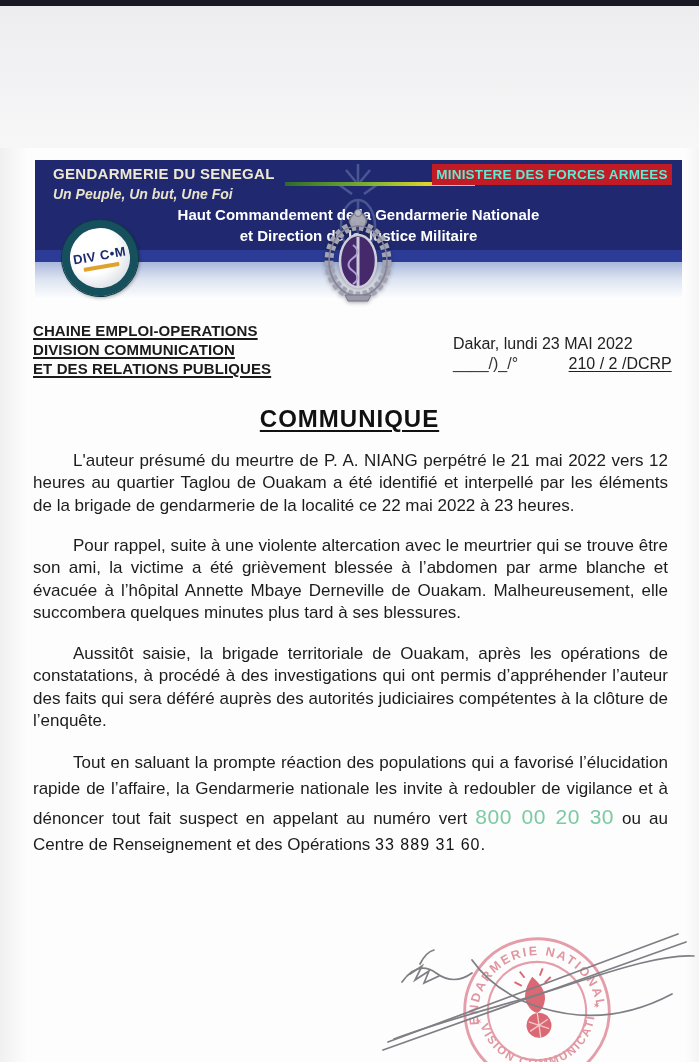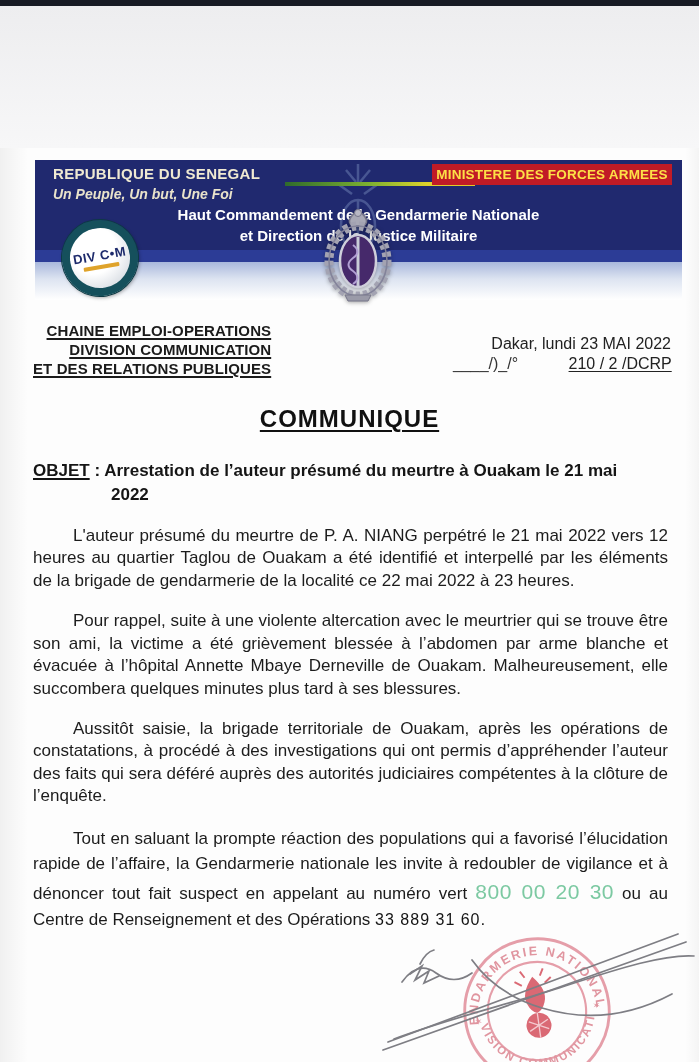--- a/index.html
+++ b/index.html
@@ -28,38 +28,38 @@
   .banner-navy { position:absolute; left:0; right:0; top:0; height:90px; background:#20296f; }
   .banner-mid  { position:absolute; left:0; right:0; top:90px; height:12px; background:#2c3c96; }
   .banner-fade { position:absolute; left:0; right:0; top:102px; height:38px;
     background:linear-gradient(180deg,#a9b8dc 0%, #dde4f1 45%, #ffffff 100%); }
   .republic { position:absolute; left:18px; top:5px; font-size:15px; font-weight:bold;
     color:#efe9d2; letter-spacing:.3px; }
   .flag-line { position:absolute; left:250px; top:22px; width:190px; height:4px;
     background:linear-gradient(90deg,#2f6b2c 0%, #7fb231 45%, #ded32b 75%, #e3c92a 100%); }
   .ministry-bar { position:absolute; right:10px; top:4px; width:240px; height:21px;
     background:#c11b26; display:flex; align-items:center; justify-content:center; }
-  .ministry-bar span { font-size:13.5px; font-weight:bold; color:#fde047; letter-spacing:.2px; }
+  .ministry-bar span { font-size:13.5px; font-weight:bold; color:#5eead4; letter-spacing:.2px; }
   .motto { position:absolute; left:18px; top:26px; font-size:14px; font-style:italic;
     font-weight:bold; color:#e9e3cb; }
   .command { position:absolute; left:0; right:0; top:44px; text-align:center;
     color:#ffffff; font-weight:bold; font-size:15px; line-height:1.4; }
   .divcom { position:absolute; left:27px; top:60px; width:76px; height:76px; border-radius:50%;
     background:radial-gradient(circle at 40% 35%, #ffffff 45%, #dfe3e8 75%);
     border:8px solid #15505c; transform:rotate(-10deg);
     display:flex; flex-direction:column; align-items:center; justify-content:center;
     box-shadow:0 0 0 1px #0d3a44, 1px 2px 4px rgba(0,0,0,.35); }
   .divcom-text { font-size:13px; font-weight:bold; color:#1d2a6b; letter-spacing:.5px; }
   .divcom-bar { width:36px; height:4px; background:#dfa32b; margin-top:2px; border-radius:1px; }
   .watermark { position:absolute; left:293px; top:2px; width:60px; height:120px; opacity:.32; }
   .emblem { position:absolute; left:283px; top:46px; width:80px; height:96px;
     filter:drop-shadow(0 1px 2px rgba(0,0,0,.35)); }
 
   
-  .letterhead { display:flex; margin:10px 28px 0 33px;text-align:right; }
+  .letterhead { display:flex; margin:10px 28px 0 33px; }
   .org-block { font-size:15px; font-weight:bold; line-height:1.26; letter-spacing:.1px; }
   .org-line { text-decoration:underline; text-underline-offset:2px; text-decoration-thickness:1.5px; }
   .date-block { margin-left:auto; padding-top:13px; width:218px; font-size:16px; color:#222; }
   .ref-line { margin-top:2px; white-space:nowrap; }
   .ref-prefix { color:#333; }
   .ref-number { font-weight:normal; text-decoration:underline; text-underline-offset:2px;margin-left:46px; }
 
   
   .title { text-align:center; margin-top:26px; font-size:24px; font-weight:bold;
     letter-spacing:1px; text-decoration:underline; text-decoration-thickness:2px;
@@ -97,21 +97,21 @@
         <path d="M30 2 v22"></path>
           <path d="M18 8 l10 12"></path>
           <path d="M42 8 l-10 12"></path>
         <path d="M10 22 l14 10"></path>
           <path d="M50 22 l-14 10"></path>
         <ellipse cx="30" cy="64" rx="17" ry="26"></ellipse>
         <path d="M30 38 v52"></path>
       </g>
     </svg>
 
-    <div class="republic">REPUBLIQUE DU SENEGAL</div>
+    <div class="republic">GENDARMERIE DU SENEGAL</div>
     <div class="flag-line"></div>
     <div class="ministry-bar">
       <span>MINISTERE DES FORCES ARMEES</span>
     </div>
     <div class="motto">Un Peuple, Un but, Une Foi</div>
     <div class="command">
       <div>Haut Commandement de la Gendarmerie Nationale</div>
       <div>et Direction de la Justice Militaire</div>
     </div>
 
@@ -141,23 +141,20 @@
     <div class="date-block">
       <div class="city-date">Dakar,  lundi  23 MAI 2022</div>
       <div class="ref-line">
         <span class="ref-prefix">____/)_/° </span><span class="ref-number">210 / 2 /DCRP</span>
       </div>
     </div>
   </div>
 
   <div class="title">COMMUNIQUE</div>
 
-  <p class="subject">
-    <span class="subject-label">OBJET</span><span> : Arrestation de l’auteur présumé du meurtre à Ouakam le 21 mai 2022</span>
-  </p>
 
   <p class="para first">L'auteur présumé du meurtre de P. A. NIANG perpétré le 21 mai 2022 vers 12 heures au quartier Taglou de Ouakam a été identifié et interpellé par les éléments de la brigade de gendarmerie de la localité ce 22 mai 2022 à 23 heures.</p>
   <p class="para">Pour rappel, suite à une violente altercation avec le meurtrier qui se trouve être son ami, la victime a été grièvement blessée à l’abdomen par arme blanche et évacuée à l’hôpital Annette Mbaye Derneville de Ouakam. Malheureusement, elle succombera quelques minutes plus tard à ses blessures.</p>
   <p class="para">Aussitôt saisie, la brigade territoriale de Ouakam, après les opérations de constatations, à procédé à des investigations qui ont permis d’appréhender l’auteur des faits qui sera déféré auprès des autorités judiciaires compétentes à la clôture de l’enquête.</p>
   <p class="para last">
     <span>Tout en saluant la prompte réaction des populations qui a favorisé l’élucidation rapide de l’affaire, la Gendarmerie nationale les invite à redoubler de vigilance et à dénoncer tout fait suspect en appelant au numéro vert </span><span class="green-num">800 00 20 30</span><span> ou au Centre de Renseignement et des Opérations </span><span class="big-num">33 889 31 60</span><span>.</span>
   </p>
 
   <div class="sign-stamp">
     <svg class="stamp-svg" viewBox="0 0 160 160">

